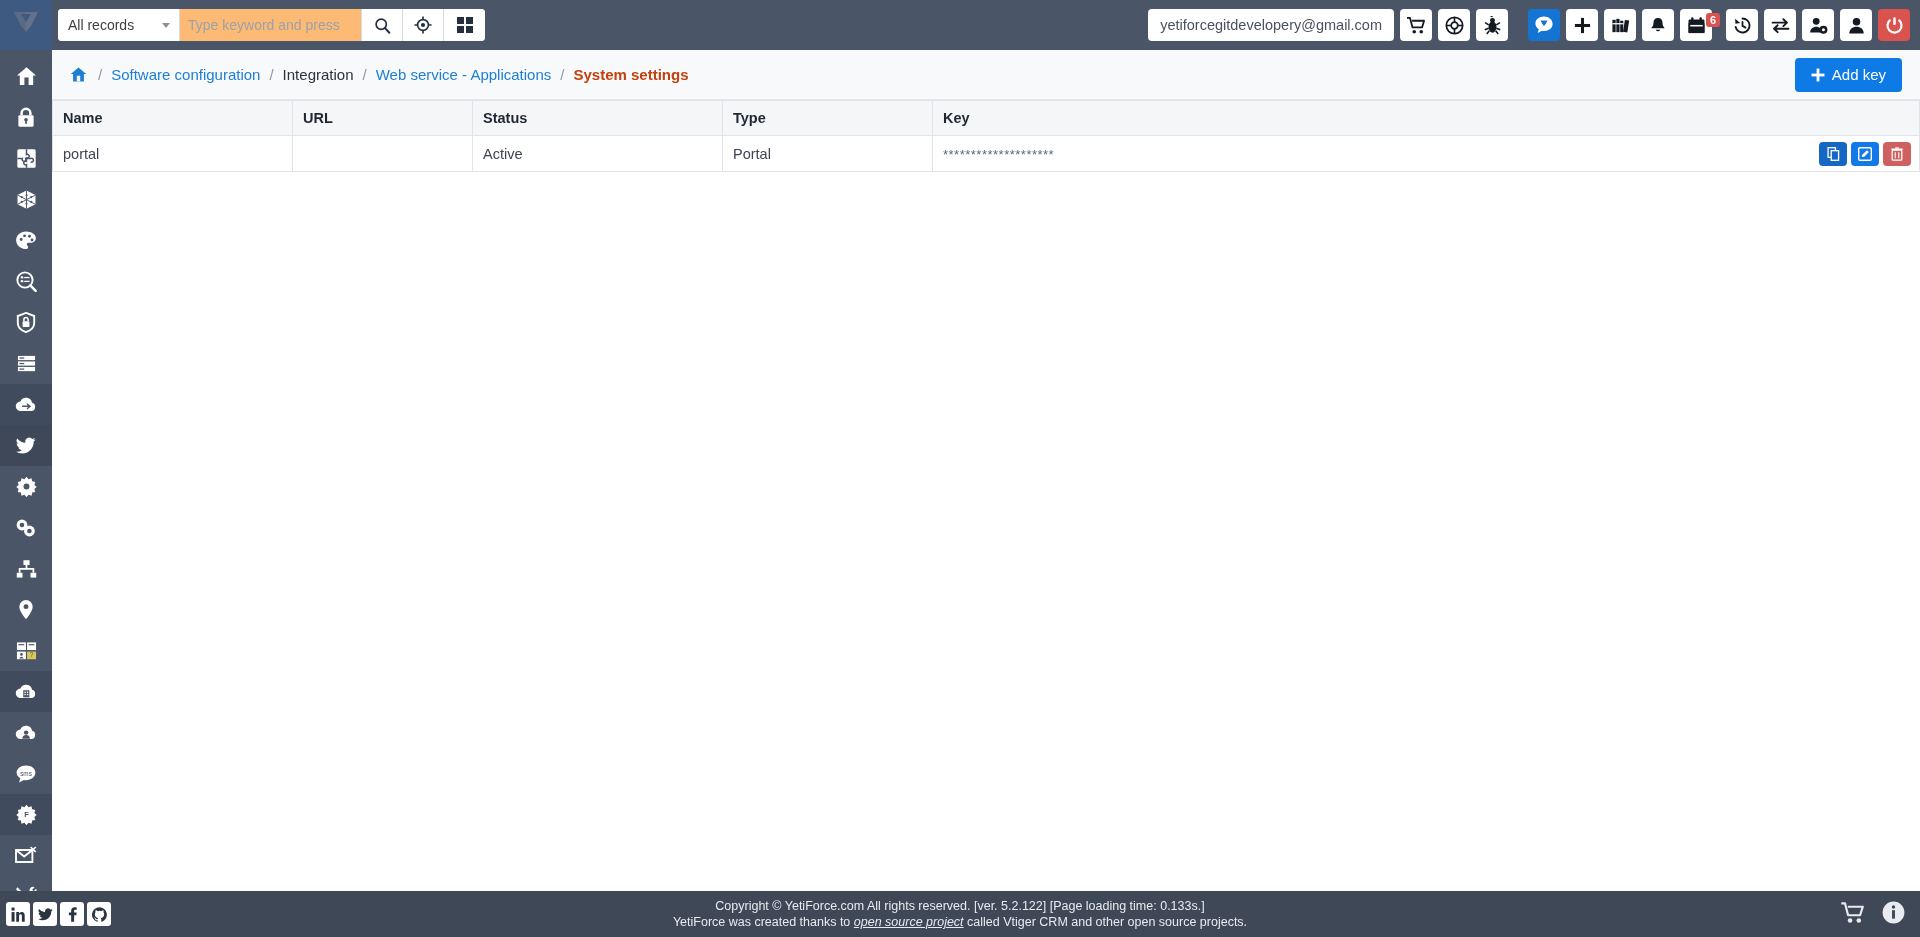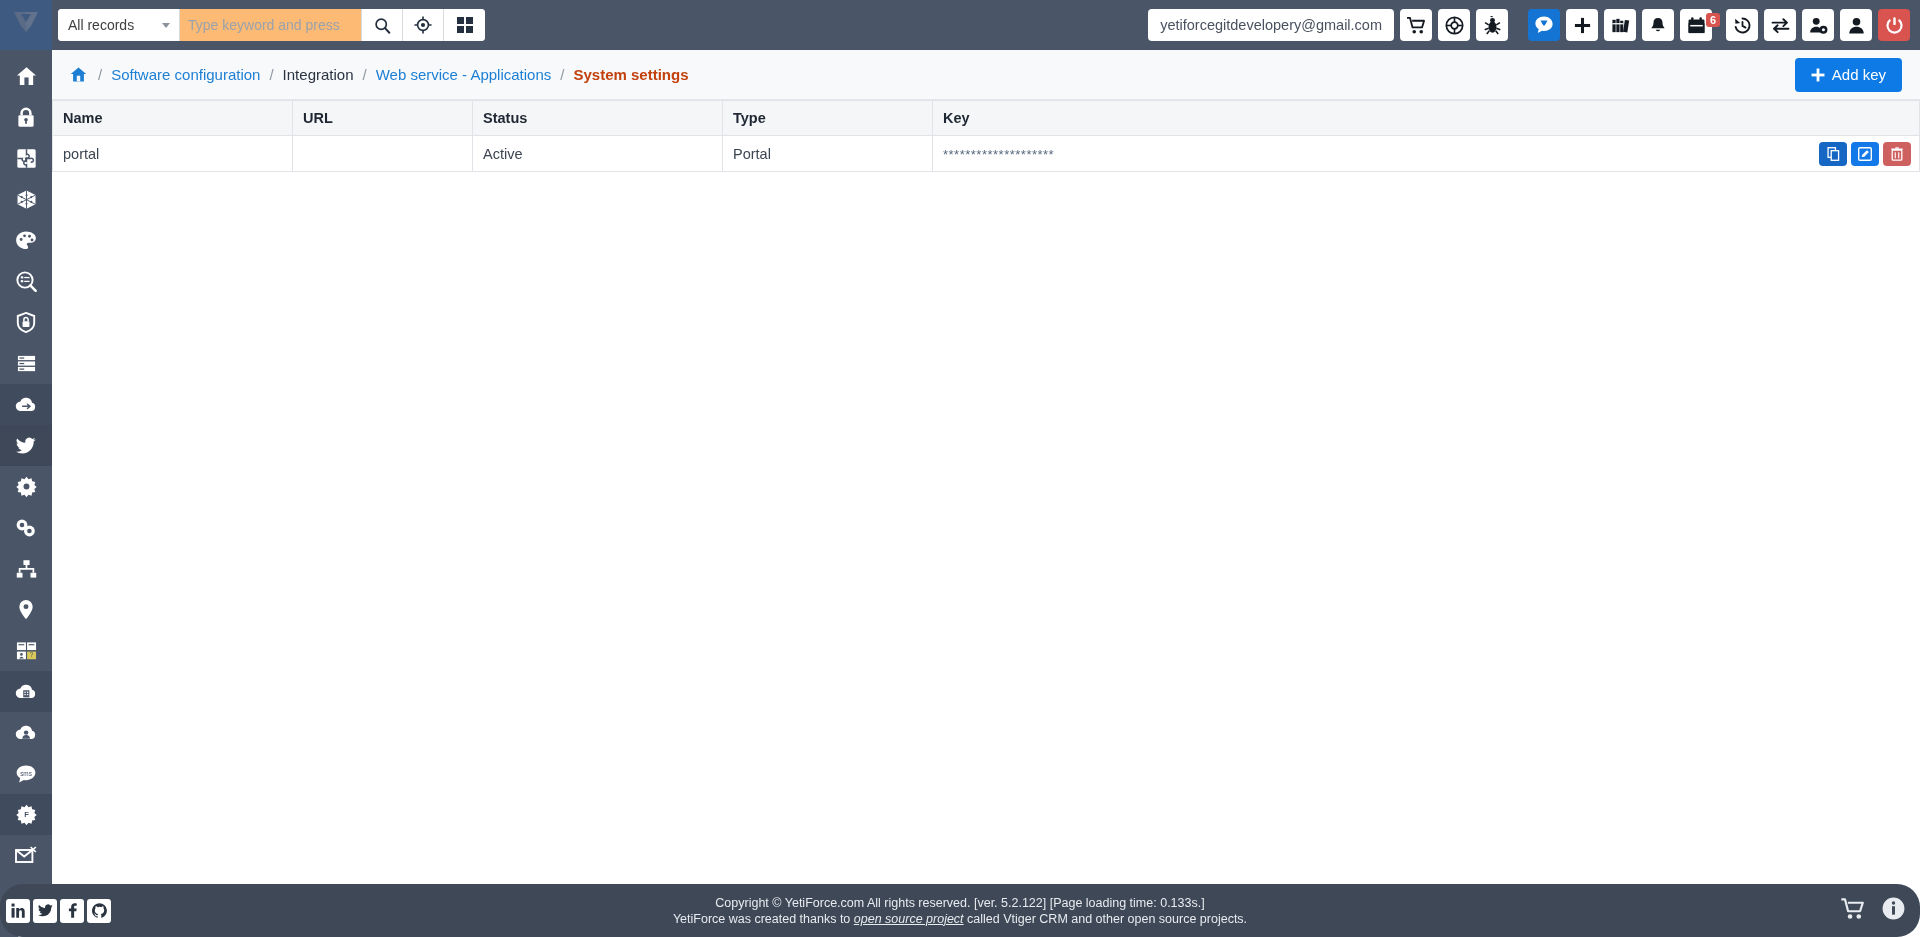--- a/index.html
+++ b/index.html
@@ -131,22 +131,22 @@
   }
   .abtn.copy { background: #1667c4; }
   .abtn.edit { background: #1379e8; }
   .abtn.del  { background: #cf6060; }
 
   
   .overlay { position: absolute; inset: 0; pointer-events: none; }
 
   
   .footer {
-    position: absolute; bottom: 0; left: 0; width: 1920px; height: 53px;
-    background: #3e4857; display: flex; align-items: center; border-radius: 23px;
+    position: absolute; bottom: 0; left: 0; width: 1920px; height: 46px;
+    background: #3e4857; display: flex; align-items: center;
   }
   .social { display: flex; gap: 3px; padding-left: 6px; }
   .sq {
     width: 24px; height: 24px; background: #fff; border-radius: 3px;
     display: flex; align-items: center; justify-content: center; cursor: pointer;
   }
   .foot-text {
     position: absolute; left: 0; right: 0; text-align: center;
     color: #e8ebef; font-size: 12.5px; line-height: 16px;
   }

